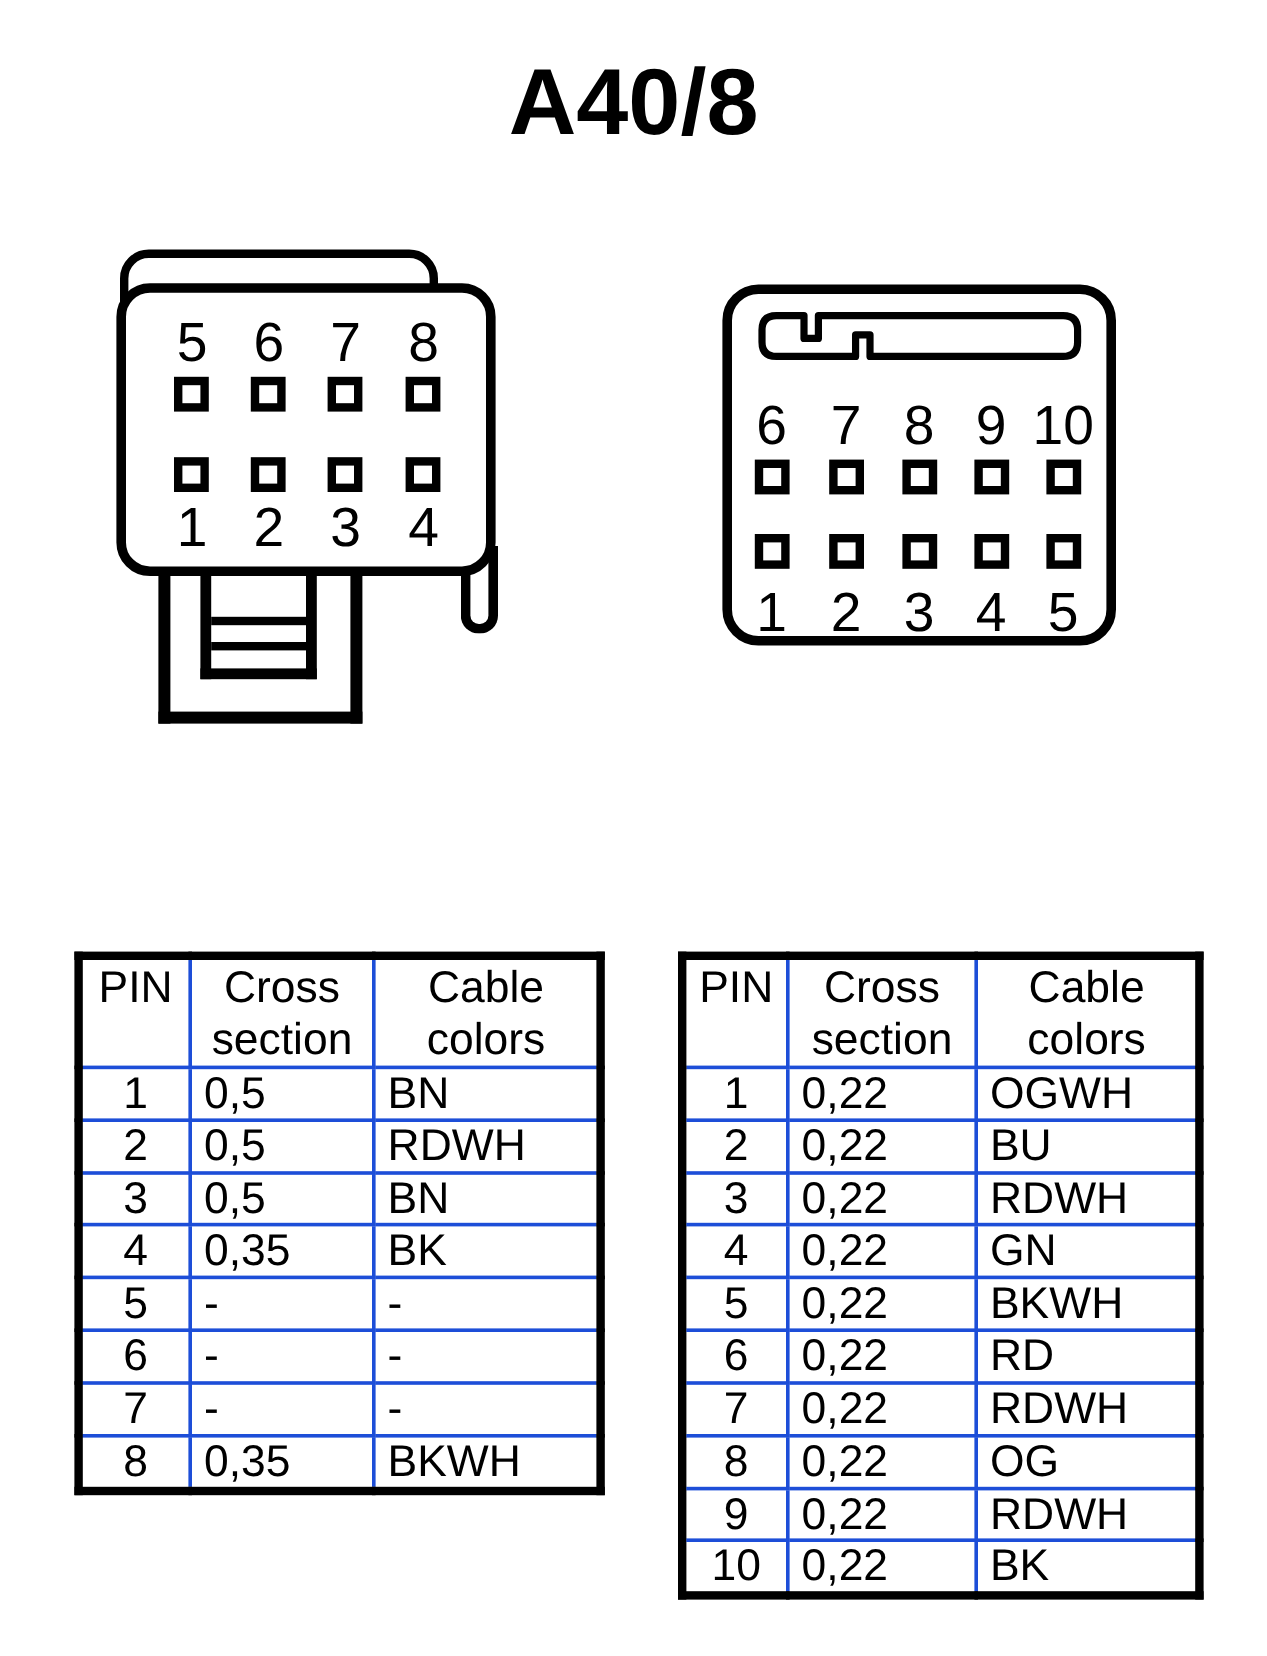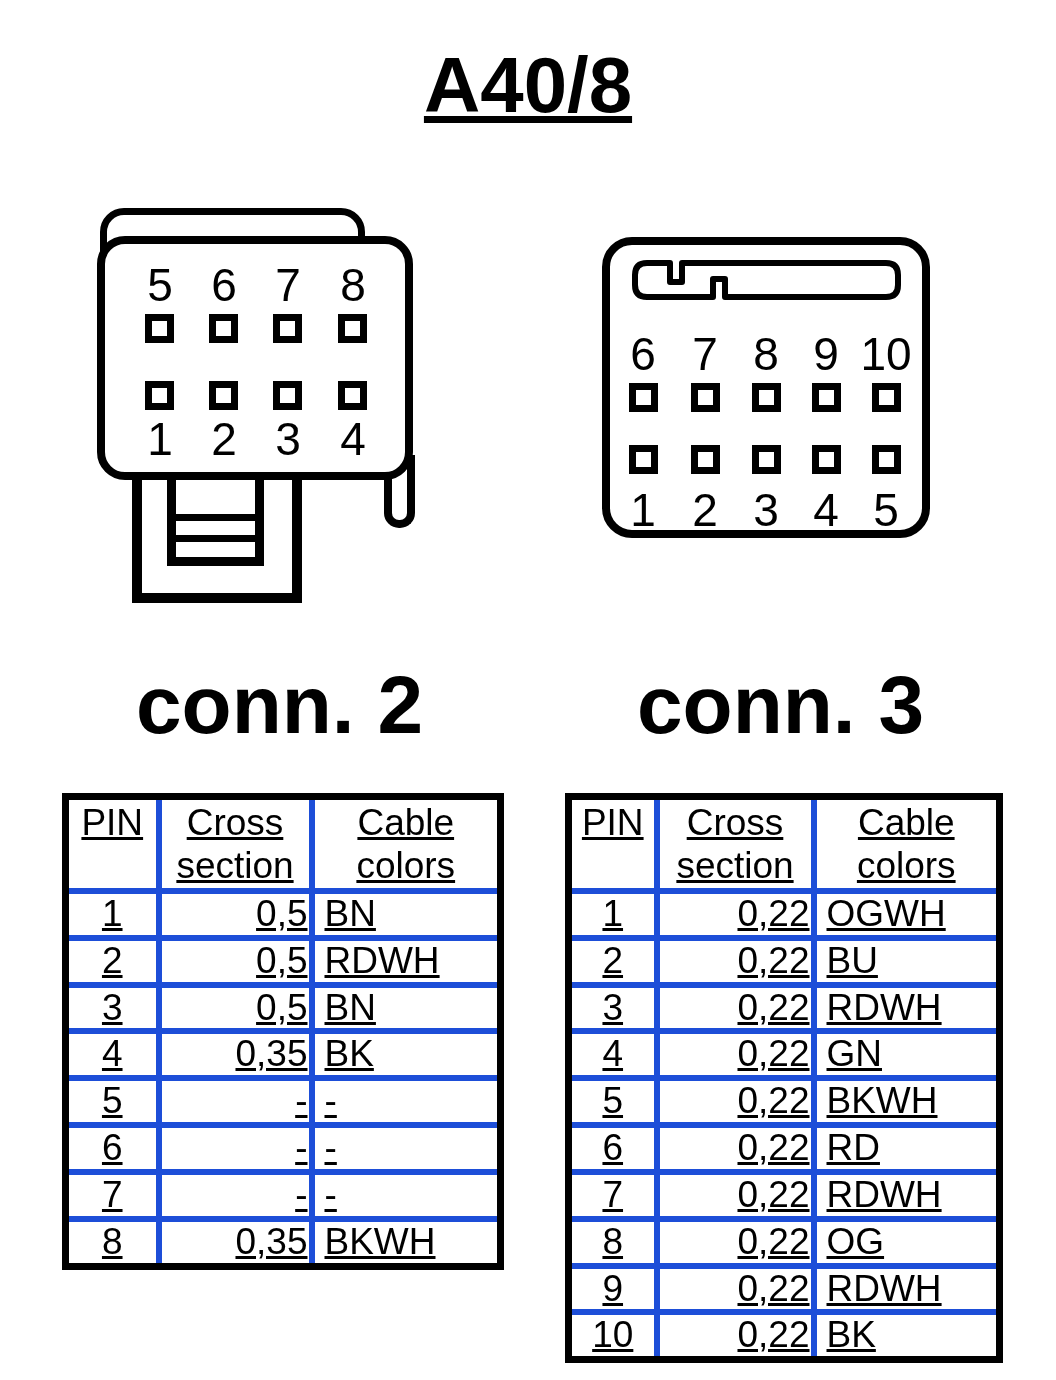--- a/index.html
+++ b/index.html
@@ -1,20 +1,20 @@
 <!DOCTYPE html>
 <html><head>
 <meta charset="utf-8">
 <style>
   html,body { margin:0; padding:0; background:#ffffff; }
   body { width:1056px; height:1380px; font-family:"Liberation Sans", sans-serif; color:#000; }
   .canvas { position:relative; width:1056px; height:1380px; background:#fff; overflow:hidden; }
 
   .page-title { position:absolute; left:0; top:46px; width:1056px; text-align:center;
-                font-size:78px; font-weight:bold; line-height:1;text-decoration:underline; }
+                font-size:78px; font-weight:bold; line-height:1; }
 
   
   .shape { position:absolute; box-sizing:border-box; background:#fff; border:8px solid #000; }
   .bg-rect     { left:100px; top:208px; width:265px; height:112px; border-width:7px; border-radius:24px; z-index:1; }
   .main-body   { left:97px;  top:236px; width:316px; height:244px; border-radius:28px; z-index:2; }
   .side-tab    { left:384px; top:455px; width:31px;  height:73px;  border-width:0 8px 8px 8px; border-radius:0 0 15px 15px; z-index:1; }
   .latch-outer { left:132px; top:455px; width:170px; height:148px; border-width:0 10px 10px 10px; z-index:1; }
   .latch-inner { left:167px; top:455px; width:97px;  height:111px; border-width:0 9px 9px 9px; z-index:1; }
   .latch-bar   { position:absolute; left:176px; width:79px; height:7px; background:#000; z-index:1; }
   .conn3-body  { left:602px; top:237px; width:328px; height:301px; border-radius:30px; z-index:2; }
@@ -25,28 +25,28 @@
 
   .conn-label { position:absolute; top:664px; font-size:82px; font-weight:bold; line-height:1; text-align:center; }
   .conn-label.c2 { left:62px;  width:435px; }
   .conn-label.c3 { left:565px; width:431px; }
 
   
   .pin-table { position:absolute; top:793px; border-collapse:collapse; table-layout:fixed;
                background:#fff; font-size:37px; line-height:1.05; border:7px solid #000; }
   .pin-table.t2 { left:62px; }
   .pin-table.t3 { left:565px; }
-  .pin-table th, .pin-table td { border:6px solid #1d4ed8; box-sizing:border-box; overflow:hidden;text-decoration:underline; }
+  .pin-table th, .pin-table td { border:3px solid #1d4ed8; box-sizing:border-box; overflow:hidden; }
   .pin-table th { font-weight:normal; vertical-align:top; text-align:center;
                   padding:2px 2px 0 2px; line-height:1.16; height:82px; }
   .pin-table td { height:33px; }
   .t2 tbody tr { height:43.75px; }
   .t3 tbody tr { height:43.5px; }
   td.c-pin   { text-align:center; }
-  td.c-cross { text-align:right; padding-left:10px; }
+  td.c-cross { text-align:left; padding-left:10px; }
   td.c-color { text-align:left; padding-left:10px; }
 </style>
 </head>
 <body>
 
 <div class="canvas">
 
   <div class="page-title">A40/8</div>
 
   <div>
@@ -104,22 +104,20 @@
     <div class="pin-sq" style="left:812px; top:445px;"></div>
     <div class="pin-sq" style="left:872px; top:445px;"></div>
 
     <div class="pin-num" style="left:598px; top:487px;">1</div>
     <div class="pin-num" style="left:660px; top:487px;">2</div>
     <div class="pin-num" style="left:721px; top:487px;">3</div>
     <div class="pin-num" style="left:781px; top:487px;">4</div>
     <div class="pin-num" style="left:841px; top:487px;">5</div>
   </div>
 
-  <div class="conn-label c2">conn. 2</div>
-  <div class="conn-label c3">conn. 3</div>
 
   <table class="pin-table t2">
     <colgroup>
         <col style="width:93px">
         <col style="width:153px">
         <col style="width:189px">
       </colgroup>
     <thead>
       <tr>
         <th>PIN</th>

